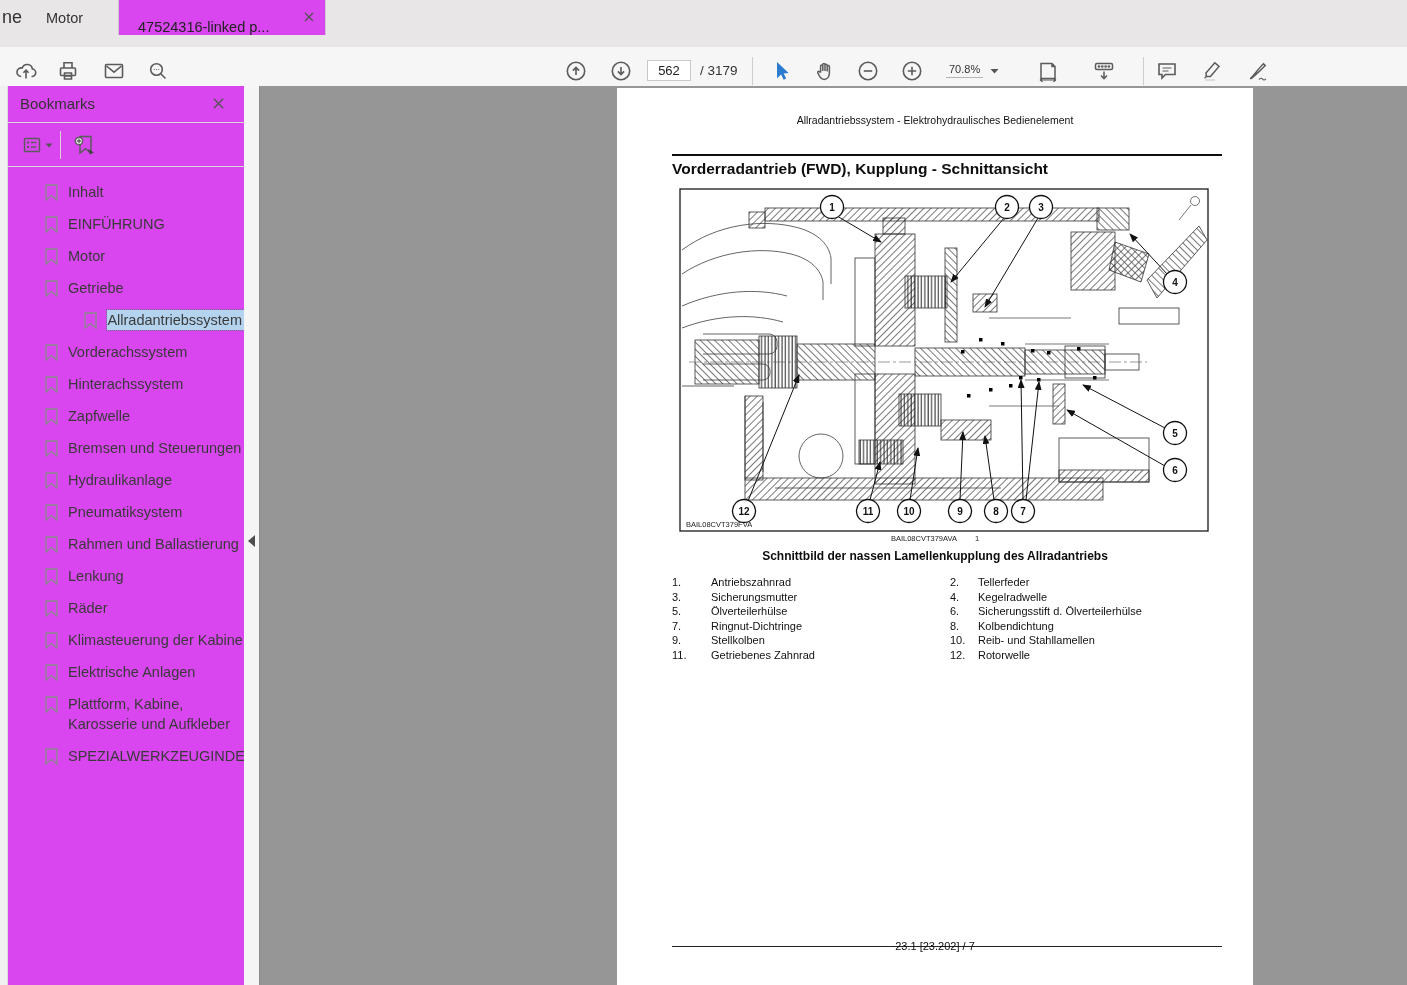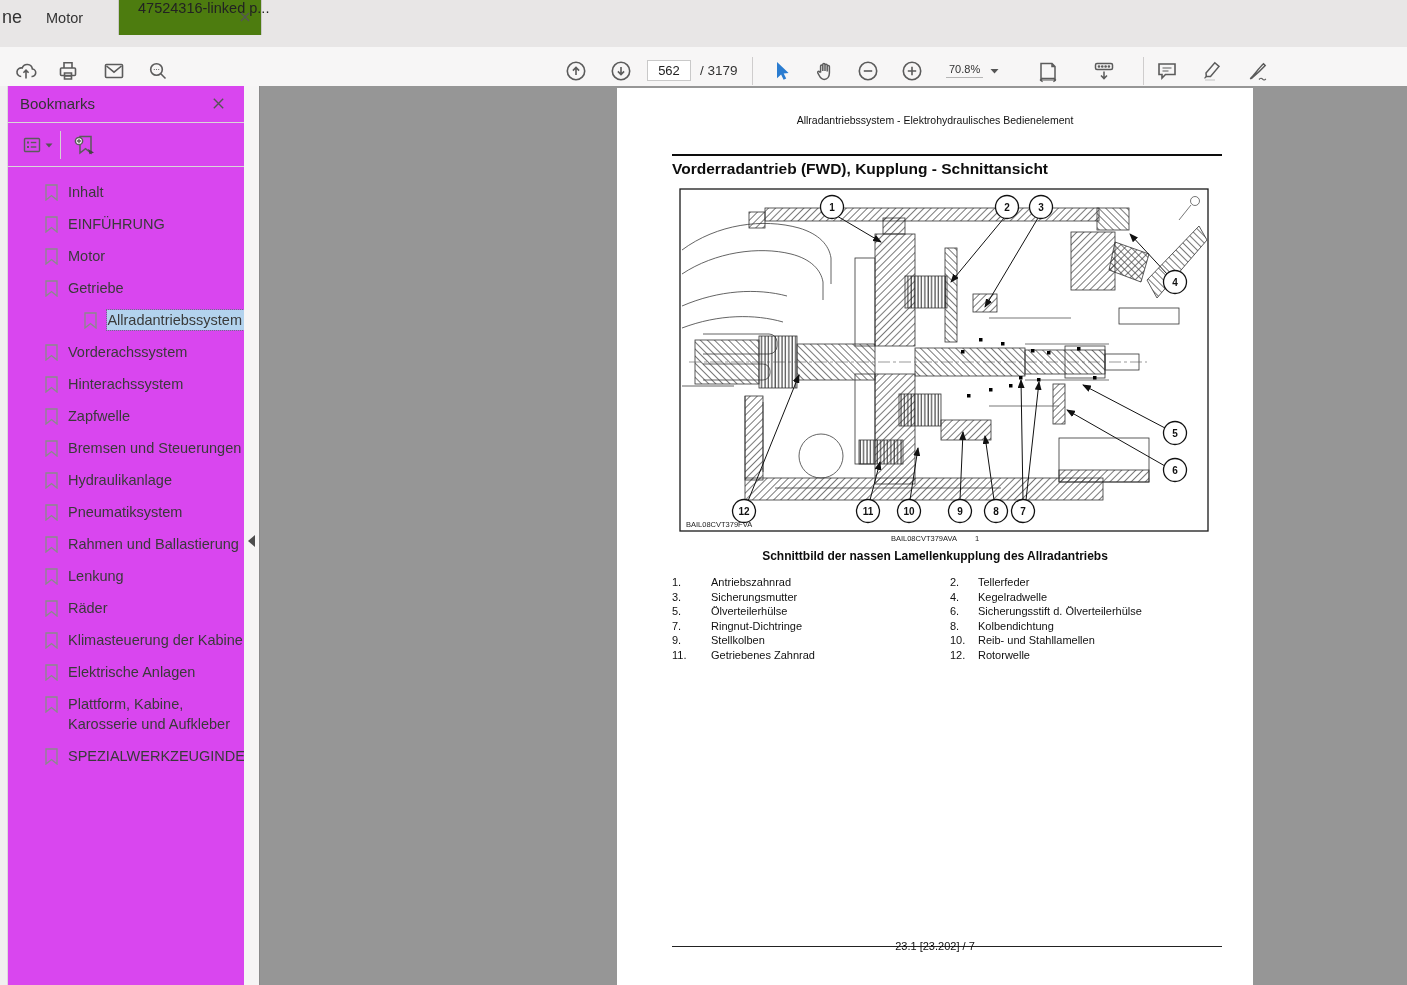--- a/index.html
+++ b/index.html
@@ -3,21 +3,21 @@
 <meta charset="utf-8">
 <style>
   * { margin:0; padding:0; box-sizing:border-box; }
   html,body { width:1407px; height:985px; overflow:hidden; }
   body { font-family:"Liberation Sans", sans-serif; background:#e8e6e6; position:relative; color:#333; }
 
   
   .tabbar { position:absolute; top:0; left:0; right:0; height:35px; background:#e8e6e6; }
   .tab-home { position:absolute; left:0; top:0; height:35px; display:flex; align-items:center; padding:0 8px 0 2px; font-size:18px; color:#333; }
   .tab-tools { position:absolute; left:34px; top:0; height:35px; display:flex; align-items:center; padding:0 12px; font-size:14.5px; color:#333; }
-  .tab-doc { position:absolute; left:118px; top:0; width:144px; height:35px; background:#4d7c0f; border-left:1px solid #cac8c8; border-right:1px solid #cac8c8; display:flex; align-items:flex-start; }
+  .tab-doc { position:absolute; left:118px; top:0; width:208px; height:35px; background:#d946ef; border-left:1px solid #cac8c8; border-right:1px solid #cac8c8; display:flex; align-items:flex-end; }
   .tab-doc-title { margin-left:19px; font-size:14.5px; color:#222; white-space:nowrap; }
   .tab-close { position:absolute; right:8px; top:9px; width:16px; height:16px; }
 
   
   .toolbar { position:absolute; top:35px; left:0; right:0; height:49px; background:#f7f6f6; border-bottom:2px solid #8d8d8d;margin-top:12px; }
   .ti { position:absolute; top:12px; width:24px; height:24px; }
   .ti svg { width:24px; height:24px; display:block; }
   .tsep { position:absolute; top:10px; width:1px; height:28px; background:#cfcdcd; }
   .page-input { position:absolute; left:647px; top:13px; width:44px; height:21px; border:1px solid #c9c9c9; background:#fff; text-align:center; font-size:13px; color:#222; font-family:"Liberation Sans",sans-serif; }
   .page-total { position:absolute; left:700px; top:0; height:47px; line-height:47px; font-size:13.5px; color:#333; }

